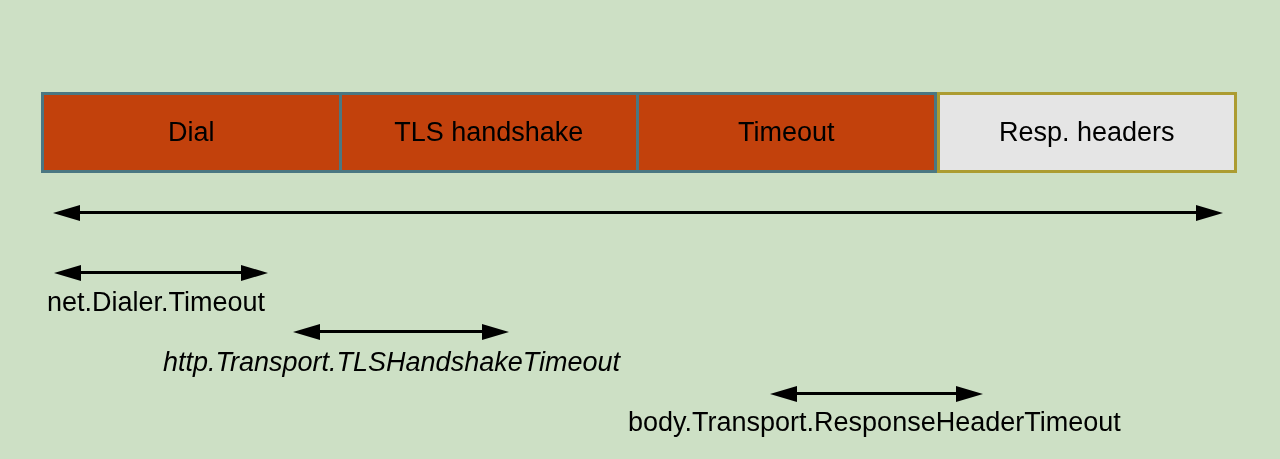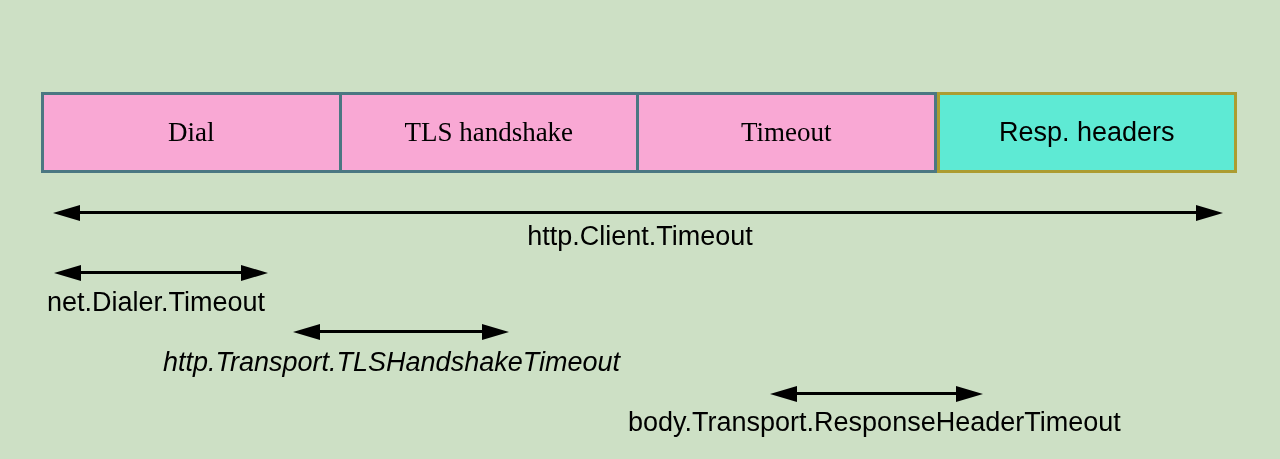--- a/index.html
+++ b/index.html
@@ -30,26 +30,25 @@
     flex: 1 1 0;
     box-sizing: border-box;
     display: flex;
     align-items: center;
     justify-content: center;
     font-size: 27px;
     line-height: 1;
     white-space: nowrap;
   }
   .segment.teal {
-    background: #f9a8d4;
+    background: #c2410c;
     border: 3px solid #4b7782;
-    font-family: Liberation Serif, serif;
   }
   .segment.olive {
-    background: #5eead4;
+    background: #e5e5e5;
     border: 3px solid #ac9c31;
   }
   
   .segment.collapse-left { margin-left: -3px; align-items: center; }
 
   
   .arrow {
     position: absolute;
     height: 16px;
   }
@@ -118,21 +117,20 @@
       <span>Timeout</span>
     </div>
     <div class="segment olive">
       <span>Resp. headers</span>
     </div>
   </div>
 
   <div class="arrow" id="arrow-client">
     <span class="shaft"></span>
   </div>
-  <div class="timeout-label" id="label-client">http.Client.Timeout</div>
 
   <div class="arrow" id="arrow-dialer">
     <span class="shaft"></span>
   </div>
   <div class="timeout-label" id="label-dialer">net.Dialer.Timeout</div>
 
   <div class="arrow" id="arrow-tls">
     <span class="shaft"></span>
   </div>
   <div class="timeout-label" id="label-tls">http.Transport.TLSHandshakeTimeout</div>

